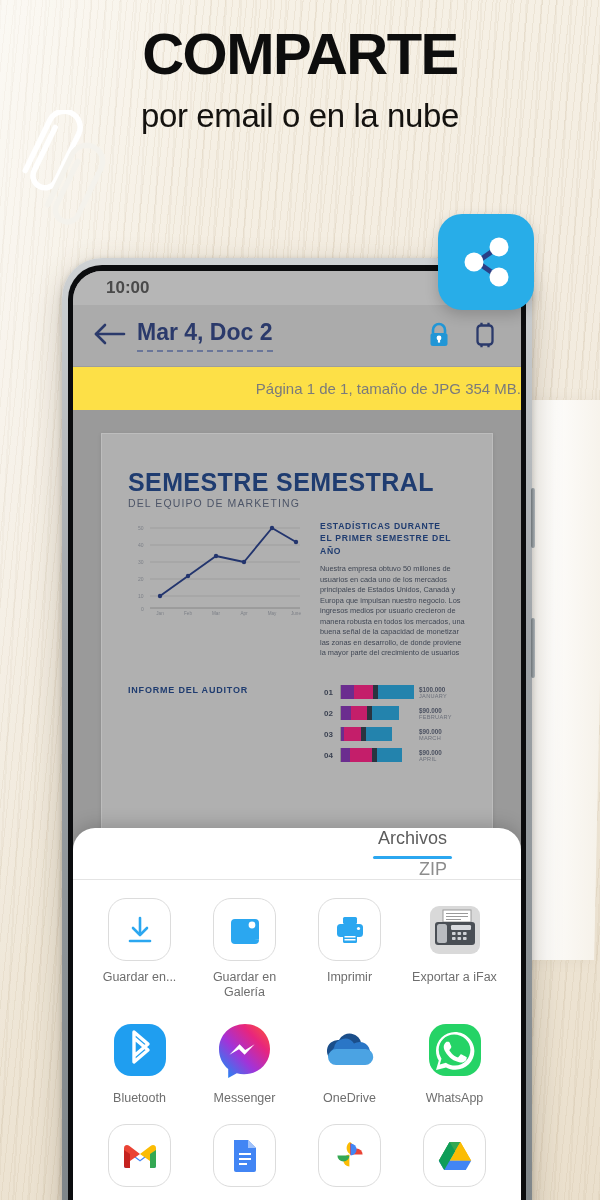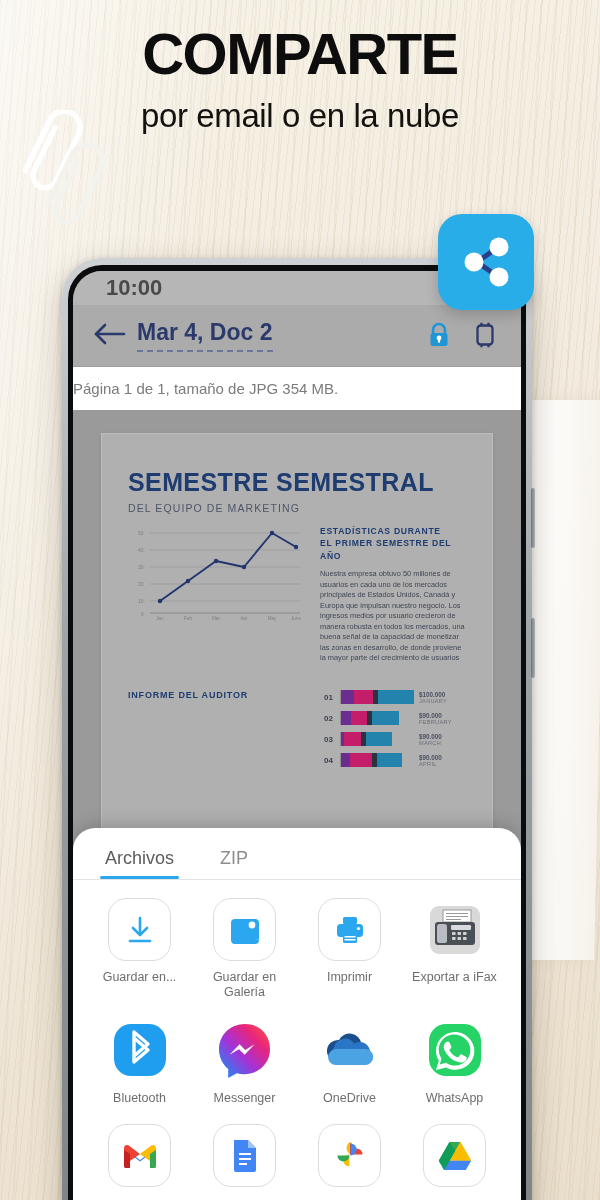--- a/index.html
+++ b/index.html
@@ -69,57 +69,57 @@
     background:linear-gradient(90deg,#6d7478,#aab0b4);
   }
   #vol1 { top:230px; height:60px; }
   #vol2 { top:360px; height:60px; }
 
   
   #statusbar {
     height:34px; background:#b6b6b6;
     display:flex; align-items:center; padding-left:33px;
   }
-  #clock { font-size:22px; font-weight:bold; color:#4a4a4a; }
+  #clock { font-size:17px; font-weight:bold; color:#4a4a4a; }
 
   
   #appbar {
     height:62px; background:#ababab;
     display:flex; align-items:center; padding:0 20px;
     border-bottom:1px solid #9d9d9d;
   }
   #back-arrow { width:36px; flex:none; }
   #doc-title-wrap { margin-left:8px; flex:1; }
   #doc-title {
     font-size:23px; font-weight:bold; color:#2b3a6b;
     display:inline-block; padding-bottom:4px;
     border-bottom:2px dashed #6a7699;
   }
   .appbar-icon { width:30px; height:30px; margin-left:16px; flex:none; }
 
   
   #pageinfo {
-    height:44px; background:#ffffff;
-    display:flex; align-items:center; justify-content:flex-start;
+    height:44px; background:#fde047;
+    display:flex; align-items:center; justify-content:flex-end;
     font-size:15px; color:#7b7b7b;
     border-bottom:1px solid #9a9a9a;
   }
 
   
   #doc-area { background:#9a9a9a; padding:22px 28px 0 28px; height:100%; }
   #doc-page {
     background:#b0b0b0; border:1px solid #bdbdbd;
     padding:34px 26px 20px 26px; height:100%;
     box-shadow:0 1px 4px rgba(0,0,0,.10);
   }
   #doc-h1 {
     font-size:25px; font-weight:bold; color:#1f3c70; letter-spacing:.4px;
   }
   #doc-h2 {
-    font-size:10.5px; color:#4d5568; letter-spacing:1.1px; margin-top:5px;
+    font-size:10.5px; color:#4d5568; letter-spacing:1.1px; 
   }
   #doc-cols { display:flex; gap:16px; margin-top:11px; }
   #col-left { width:176px; flex:none; }
   #col-right { flex:1; }
 
   
   #chart-box { height:96px; }
   .stat-h {
     font-size:8.6px; font-weight:bold; color:#1f3c70;
     letter-spacing:.7px; line-height:1.45;
@@ -147,21 +147,21 @@
 
   
   #sheet {
     position:absolute; left:0; right:0; bottom:0; height:390px;
     background:#fff; border-radius:22px 22px 0 0;
     box-shadow:0 -3px 18px rgba(0,0,0,.18);
     z-index:5; overflow:hidden;
   }
   #tabs {
     display:flex; padding:0 30px; border-bottom:1px solid #e4e4e4;
-    height:52px; align-items:flex-end;
+    height:52px; align-items:flex-end;flex-direction:column;
   }
   .tab {
     font-size:18px; color:#8d8d8d; padding:0 2px 10px 2px; margin-right:42px;
     position:relative;
   }
   .tab.active { color:#5c5c5c; }
   .tab.active:after {
     content:""; position:absolute; left:-3px; right:-3px; bottom:0;
     height:3px; background:#2ba7f0; border-radius:2px;
   }

